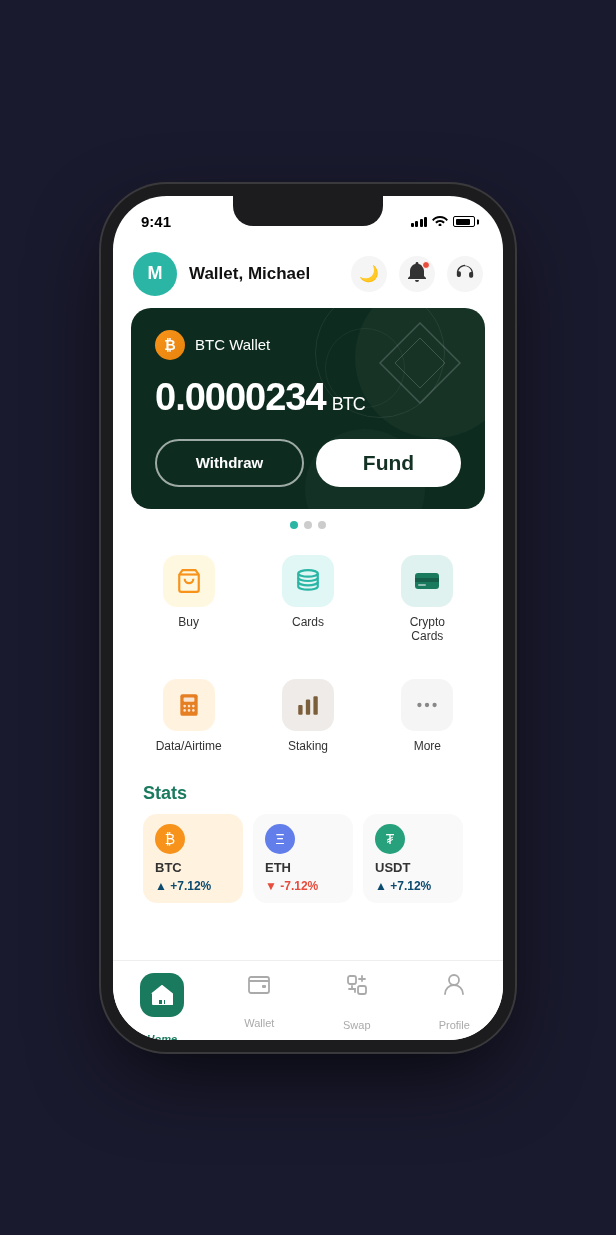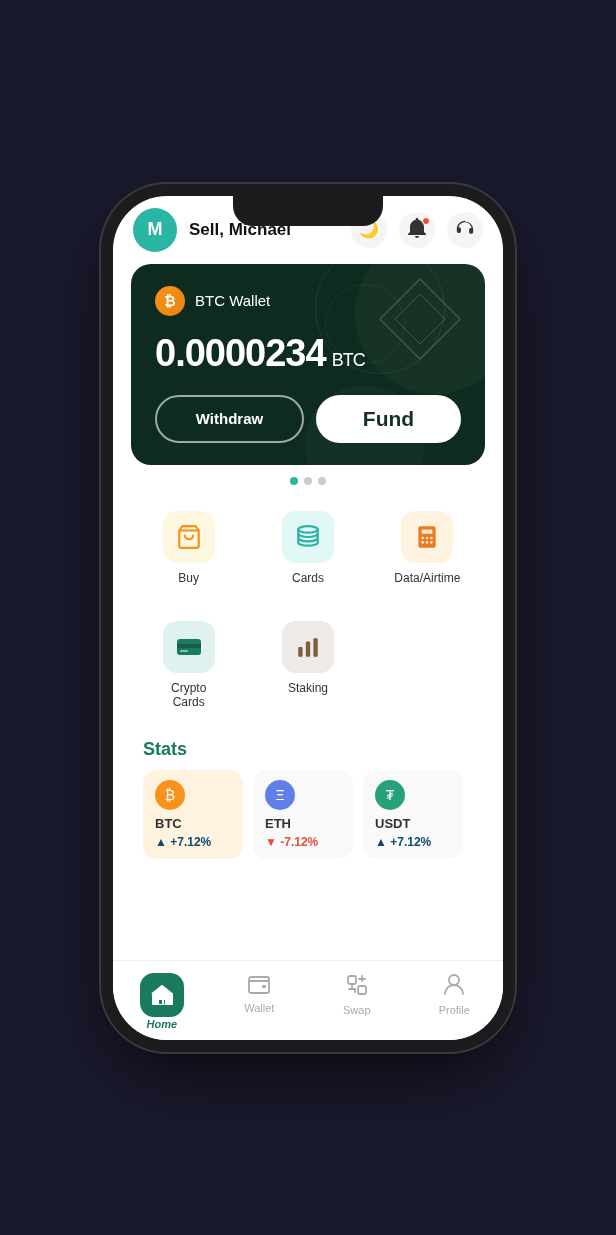--- a/index.html
+++ b/index.html
@@ -353,21 +353,21 @@
       border-top: 1px solid #eee;
       display: flex;
       align-items: flex-start;
       padding-top: 8px;
     }
     .nav-item {
       flex: 1;
       display: flex;
       flex-direction: column;
       align-items: center;
-      gap: 1px;
+      gap: 16px;
       cursor: pointer;
       padding-top: 4px;
     }
     .nav-icon {
       font-size: 22px;
       color: #aaa;
     }
     .nav-label {
       font-size: 11px;
       color: #aaa;
@@ -382,26 +382,47 @@
       align-items: center;
       justify-content: center;
     }
   </style>
 </head>
 <body>
 
 <div class="phone-frame">
   <div class="notch"></div>
 
+  <div class="status-bar">
+    <span class="status-time">9:41</span>
+    <div class="status-icons">
+      <div class="signal-bars">
+        <span style="height:4px"></span>
+        <span style="height:6px"></span>
+        <span style="height:8px"></span>
+        <span style="height:10px"></span>
+      </div>
+      <span class="wifi-icon">
+        <svg width="16" height="12" viewBox="0 0 16 12">
+          <path d="M8 9.5a1.5 1.5 0 1 1 0 3 1.5 1.5 0 0 1 0-3z" fill="#000"></path>
+          <path d="M8 6C9.9 6 11.6 6.8 12.8 8.1L11.4 9.5C10.6 8.6 9.4 8 8 8s-2.6.6-3.4 1.5L3.2 8.1C4.4 6.8 6.1 6 8 6z" fill="#000"></path>
+          <path d="M8 2C11.3 2 14.3 3.4 16 5.7L14.5 7.1C13.2 5.2 10.7 4 8 4S2.8 5.2 1.5 7.1L0 5.7C1.7 3.4 4.7 2 8 2z" fill="#000"></path>
+        </svg>
+      </span>
+      <div class="battery-icon">
+        <div class="battery-fill"></div>
+      </div>
+    </div>
+  </div>
 
   <div class="screen-content" style="padding-bottom: 90px;">
 
     <div class="header">
       <div class="avatar">M</div>
-      <div class="greeting">Sell, Michael</div>
+      <div class="greeting">Wallet, Michael</div>
       <div class="header-icons">
         <div class="header-icon-btn">
           <span>🌙</span>
         </div>
         <div class="header-icon-btn">
           <span>
             <svg width="18" height="20" viewBox="0 0 18 20" fill="none">
               <path d="M9 0C9.83 0 10.5.67 10.5 1.5v.55C13.64 2.67 16 5.57 16 9v5l2 2v1H0v-1l2-2V9C2 5.57 4.36 2.67 7.5 2.05V1.5C7.5.67 8.17 0 9 0zM9 20a2 2 0 0 0 2-2H7a2 2 0 0 0 2 2z" fill="#333"></path>
             </svg>
           </span>
@@ -464,60 +485,70 @@
       <div class="action-item">
         <div class="action-icon-wrap teal">
           <svg width="26" height="26" viewBox="0 0 24 24" fill="none">
             <ellipse cx="12" cy="5" rx="9" ry="3" stroke="#2ab5a5" stroke-width="2" fill="none"></ellipse>
             <path d="M3 5v4c0 1.66 4.03 3 9 3s9-1.34 9-3V5" stroke="#2ab5a5" stroke-width="2" fill="none"></path>
             <path d="M3 9v4c0 1.66 4.03 3 9 3s9-1.34 9-3V9" stroke="#2ab5a5" stroke-width="2" fill="none"></path>
             <path d="M3 13v4c0 1.66 4.03 3 9 3s9-1.34 9-3v-4" stroke="#2ab5a5" stroke-width="2" fill="none"></path>
           </svg>
         </div>
         <span class="action-label">Cards</span>
+      </div>
+
+      <div class="action-item">
+        <div class="action-icon-wrap dark-teal">
+          <svg width="26" height="20" viewBox="0 0 26 20" fill="none">
+            <rect x="1" y="2" width="24" height="16" rx="3" fill="#1a7a5e"></rect>
+            <rect x="1" y="7" width="24" height="4" fill="#155f4a"></rect>
+            <rect x="4" y="13" width="8" height="2" rx="1" fill="#fff" opacity="0.5"></rect>
+          </svg>
+        </div>
+        <span class="action-label">Crypto<br>Cards</span>
       </div>
 
       <div class="action-item">
         <div class="action-icon-wrap orange">
           <svg width="26" height="26" viewBox="0 0 24 24" fill="none">
             <rect x="4" y="2" width="16" height="20" rx="2" fill="#e67e22"></rect>
             <rect x="7" y="5" width="10" height="4" rx="1" fill="#fff" opacity="0.8"></rect>
             <circle cx="8" cy="13" r="1.2" fill="#fff" opacity="0.8"></circle>
             <circle cx="12" cy="13" r="1.2" fill="#fff" opacity="0.8"></circle>
             <circle cx="16" cy="13" r="1.2" fill="#fff" opacity="0.8"></circle>
             <circle cx="8" cy="17" r="1.2" fill="#fff" opacity="0.8"></circle>
             <circle cx="12" cy="17" r="1.2" fill="#fff" opacity="0.8"></circle>
             <circle cx="16" cy="17" r="1.2" fill="#fff" opacity="0.8"></circle>
           </svg>
         </div>
         <span class="action-label">Data/Airtime</span>
       </div>
 
       <div class="action-item">
-        <div class="action-icon-wrap dark-teal">
-          <svg width="26" height="20" viewBox="0 0 26 20" fill="none">
-            <rect x="1" y="2" width="24" height="16" rx="3" fill="#1a7a5e"></rect>
-            <rect x="1" y="7" width="24" height="4" fill="#155f4a"></rect>
-            <rect x="4" y="13" width="8" height="2" rx="1" fill="#fff" opacity="0.5"></rect>
-          </svg>
-        </div>
-        <span class="action-label">Crypto<br>Cards</span>
-      </div>
-
-      <div class="action-item">
         <div class="action-icon-wrap brown">
           <svg width="26" height="26" viewBox="0 0 24 24" fill="none">
             <rect x="3" y="12" width="4" height="9" rx="1" fill="#7b5e3a"></rect>
             <rect x="10" y="7" width="4" height="14" rx="1" fill="#7b5e3a"></rect>
             <rect x="17" y="4" width="4" height="17" rx="1" fill="#7b5e3a"></rect>
           </svg>
         </div>
         <span class="action-label">Staking</span>
       </div>
 
+      <div class="action-item">
+        <div class="action-icon-wrap gray">
+          <svg width="26" height="26" viewBox="0 0 24 24" fill="none">
+            <circle cx="5" cy="12" r="2" fill="#888"></circle>
+            <circle cx="12" cy="12" r="2" fill="#888"></circle>
+            <circle cx="19" cy="12" r="2" fill="#888"></circle>
+          </svg>
+        </div>
+        <span class="action-label">More</span>
+      </div>
     </div>
 
     <div class="stats-section">
       <div class="stats-title">Stats</div>
       <div class="stats-scroll">
 
         <div class="stat-card active-card">
           <div class="stat-icon btc-bg">₿</div>
           <span class="stat-name">BTC</span>
           <span class="stat-change up arrow-up">+7.12%</span>

